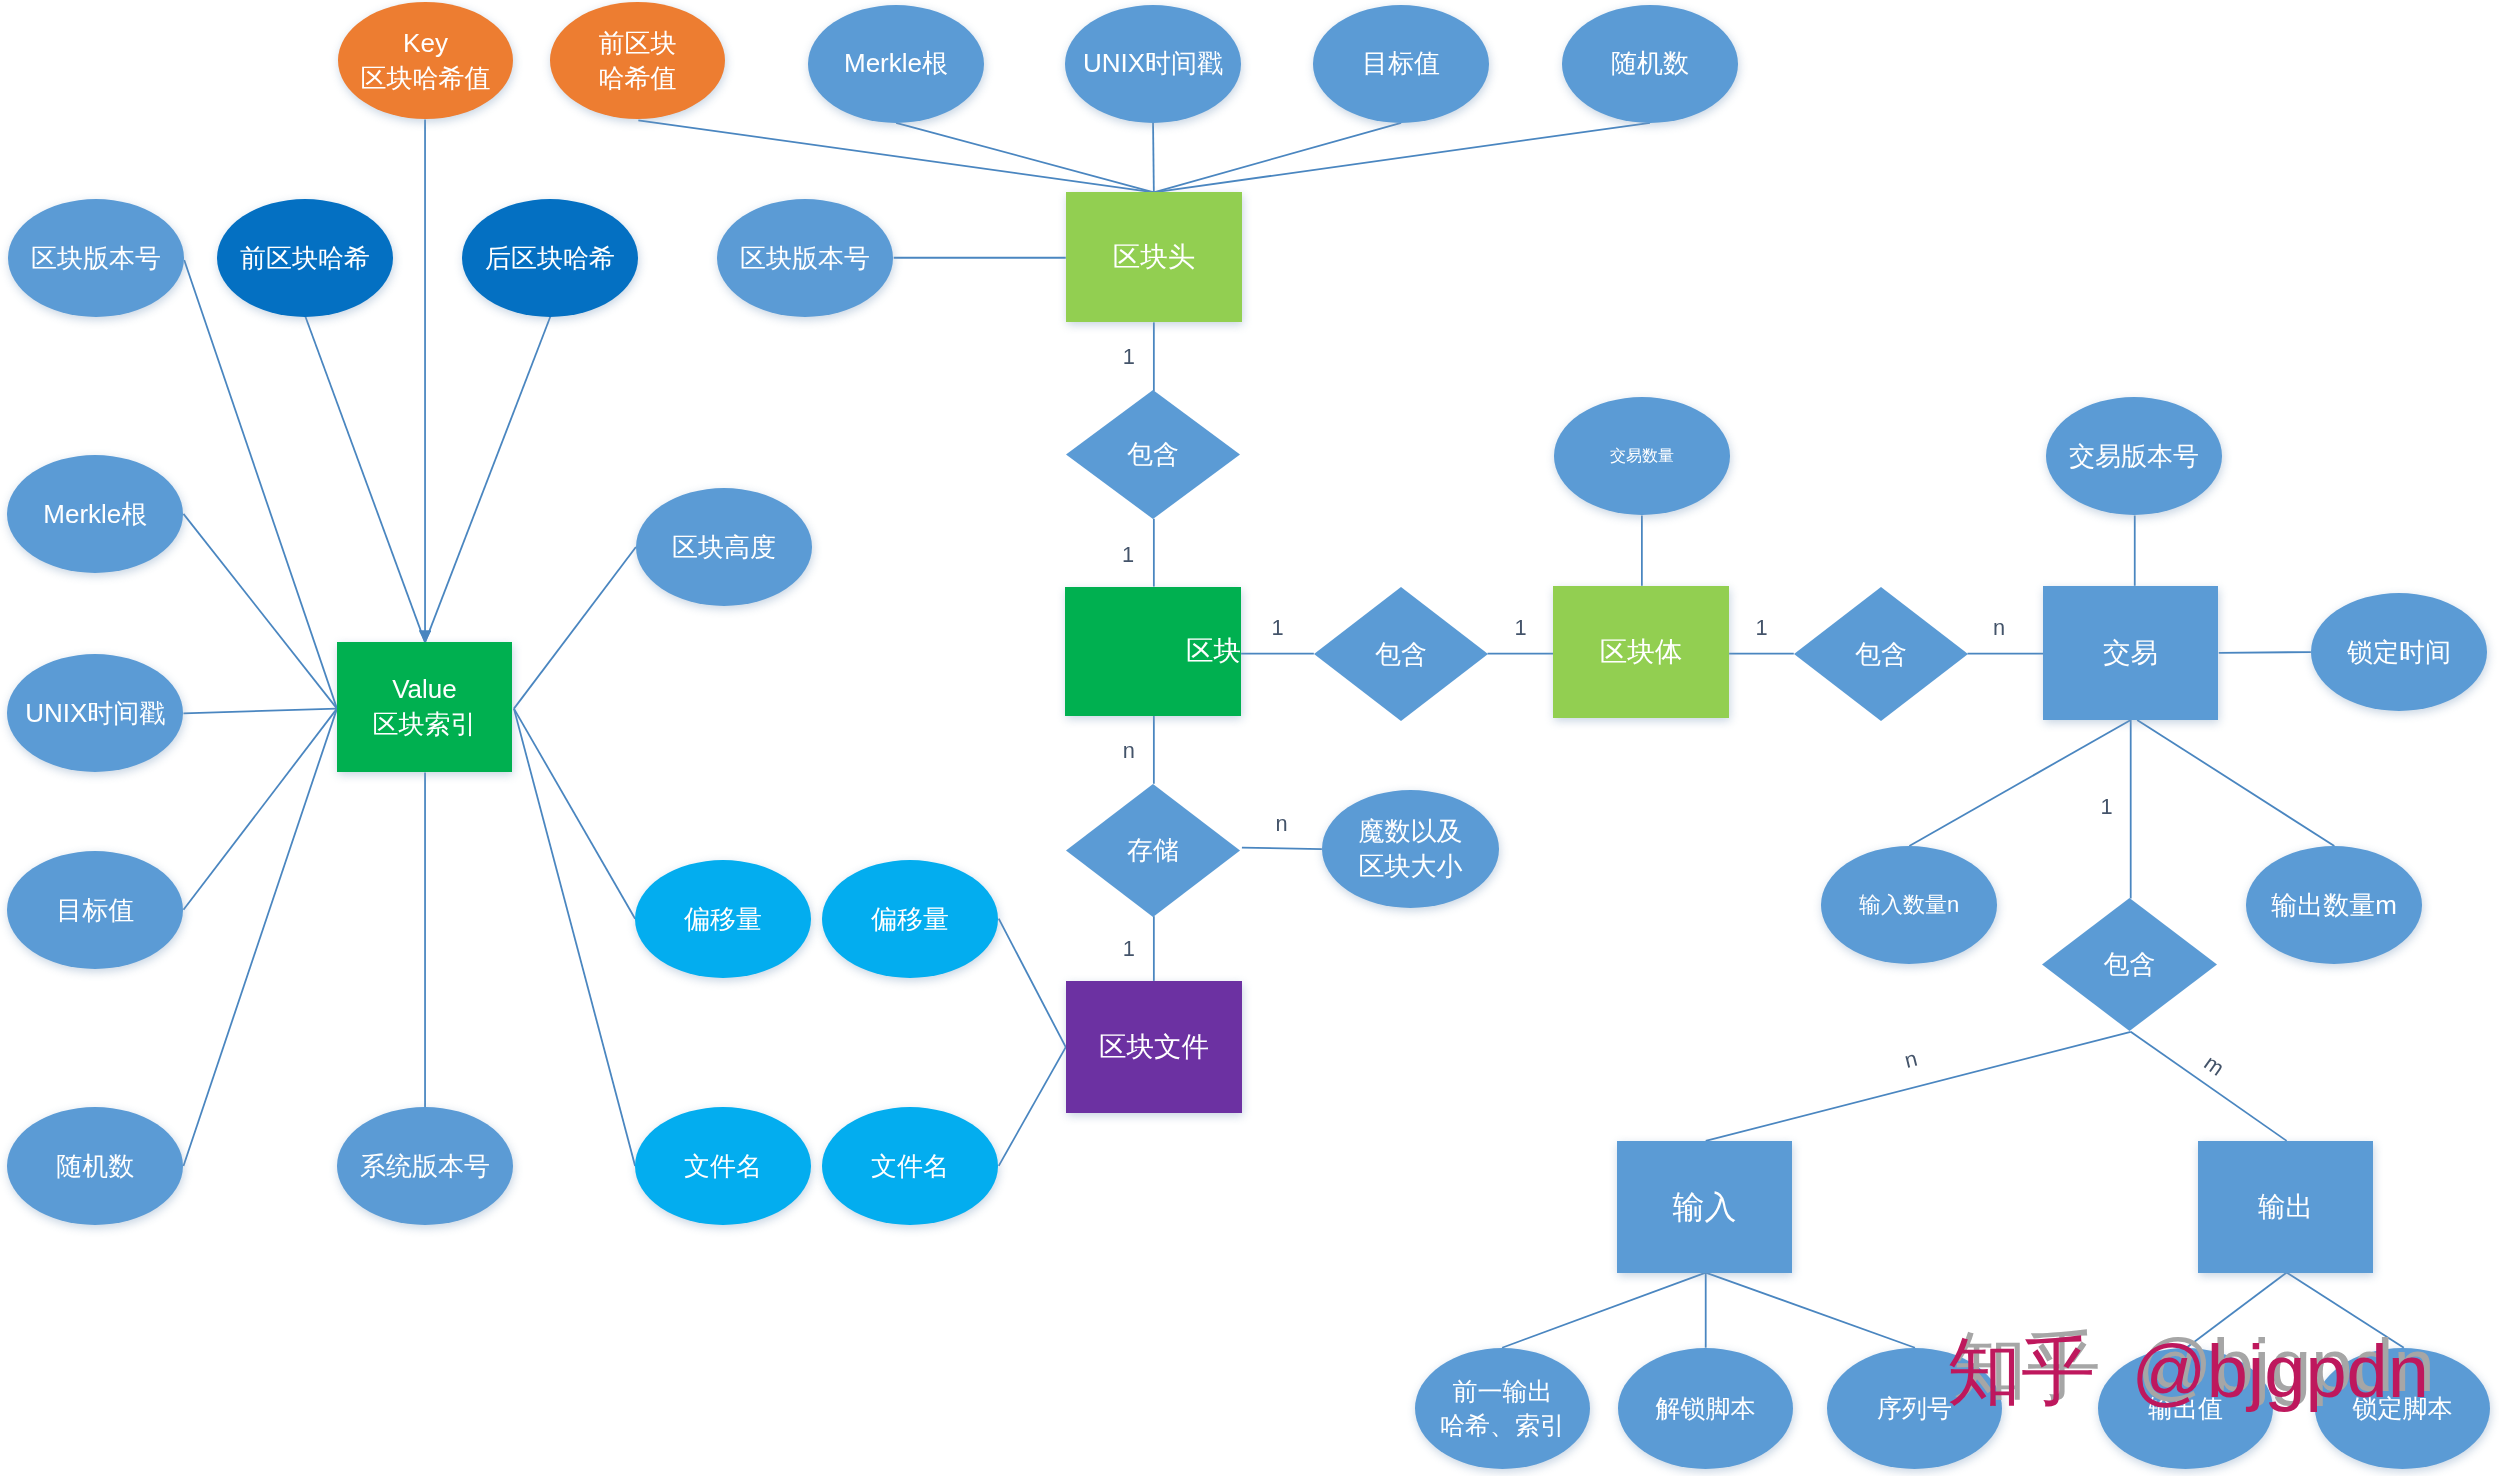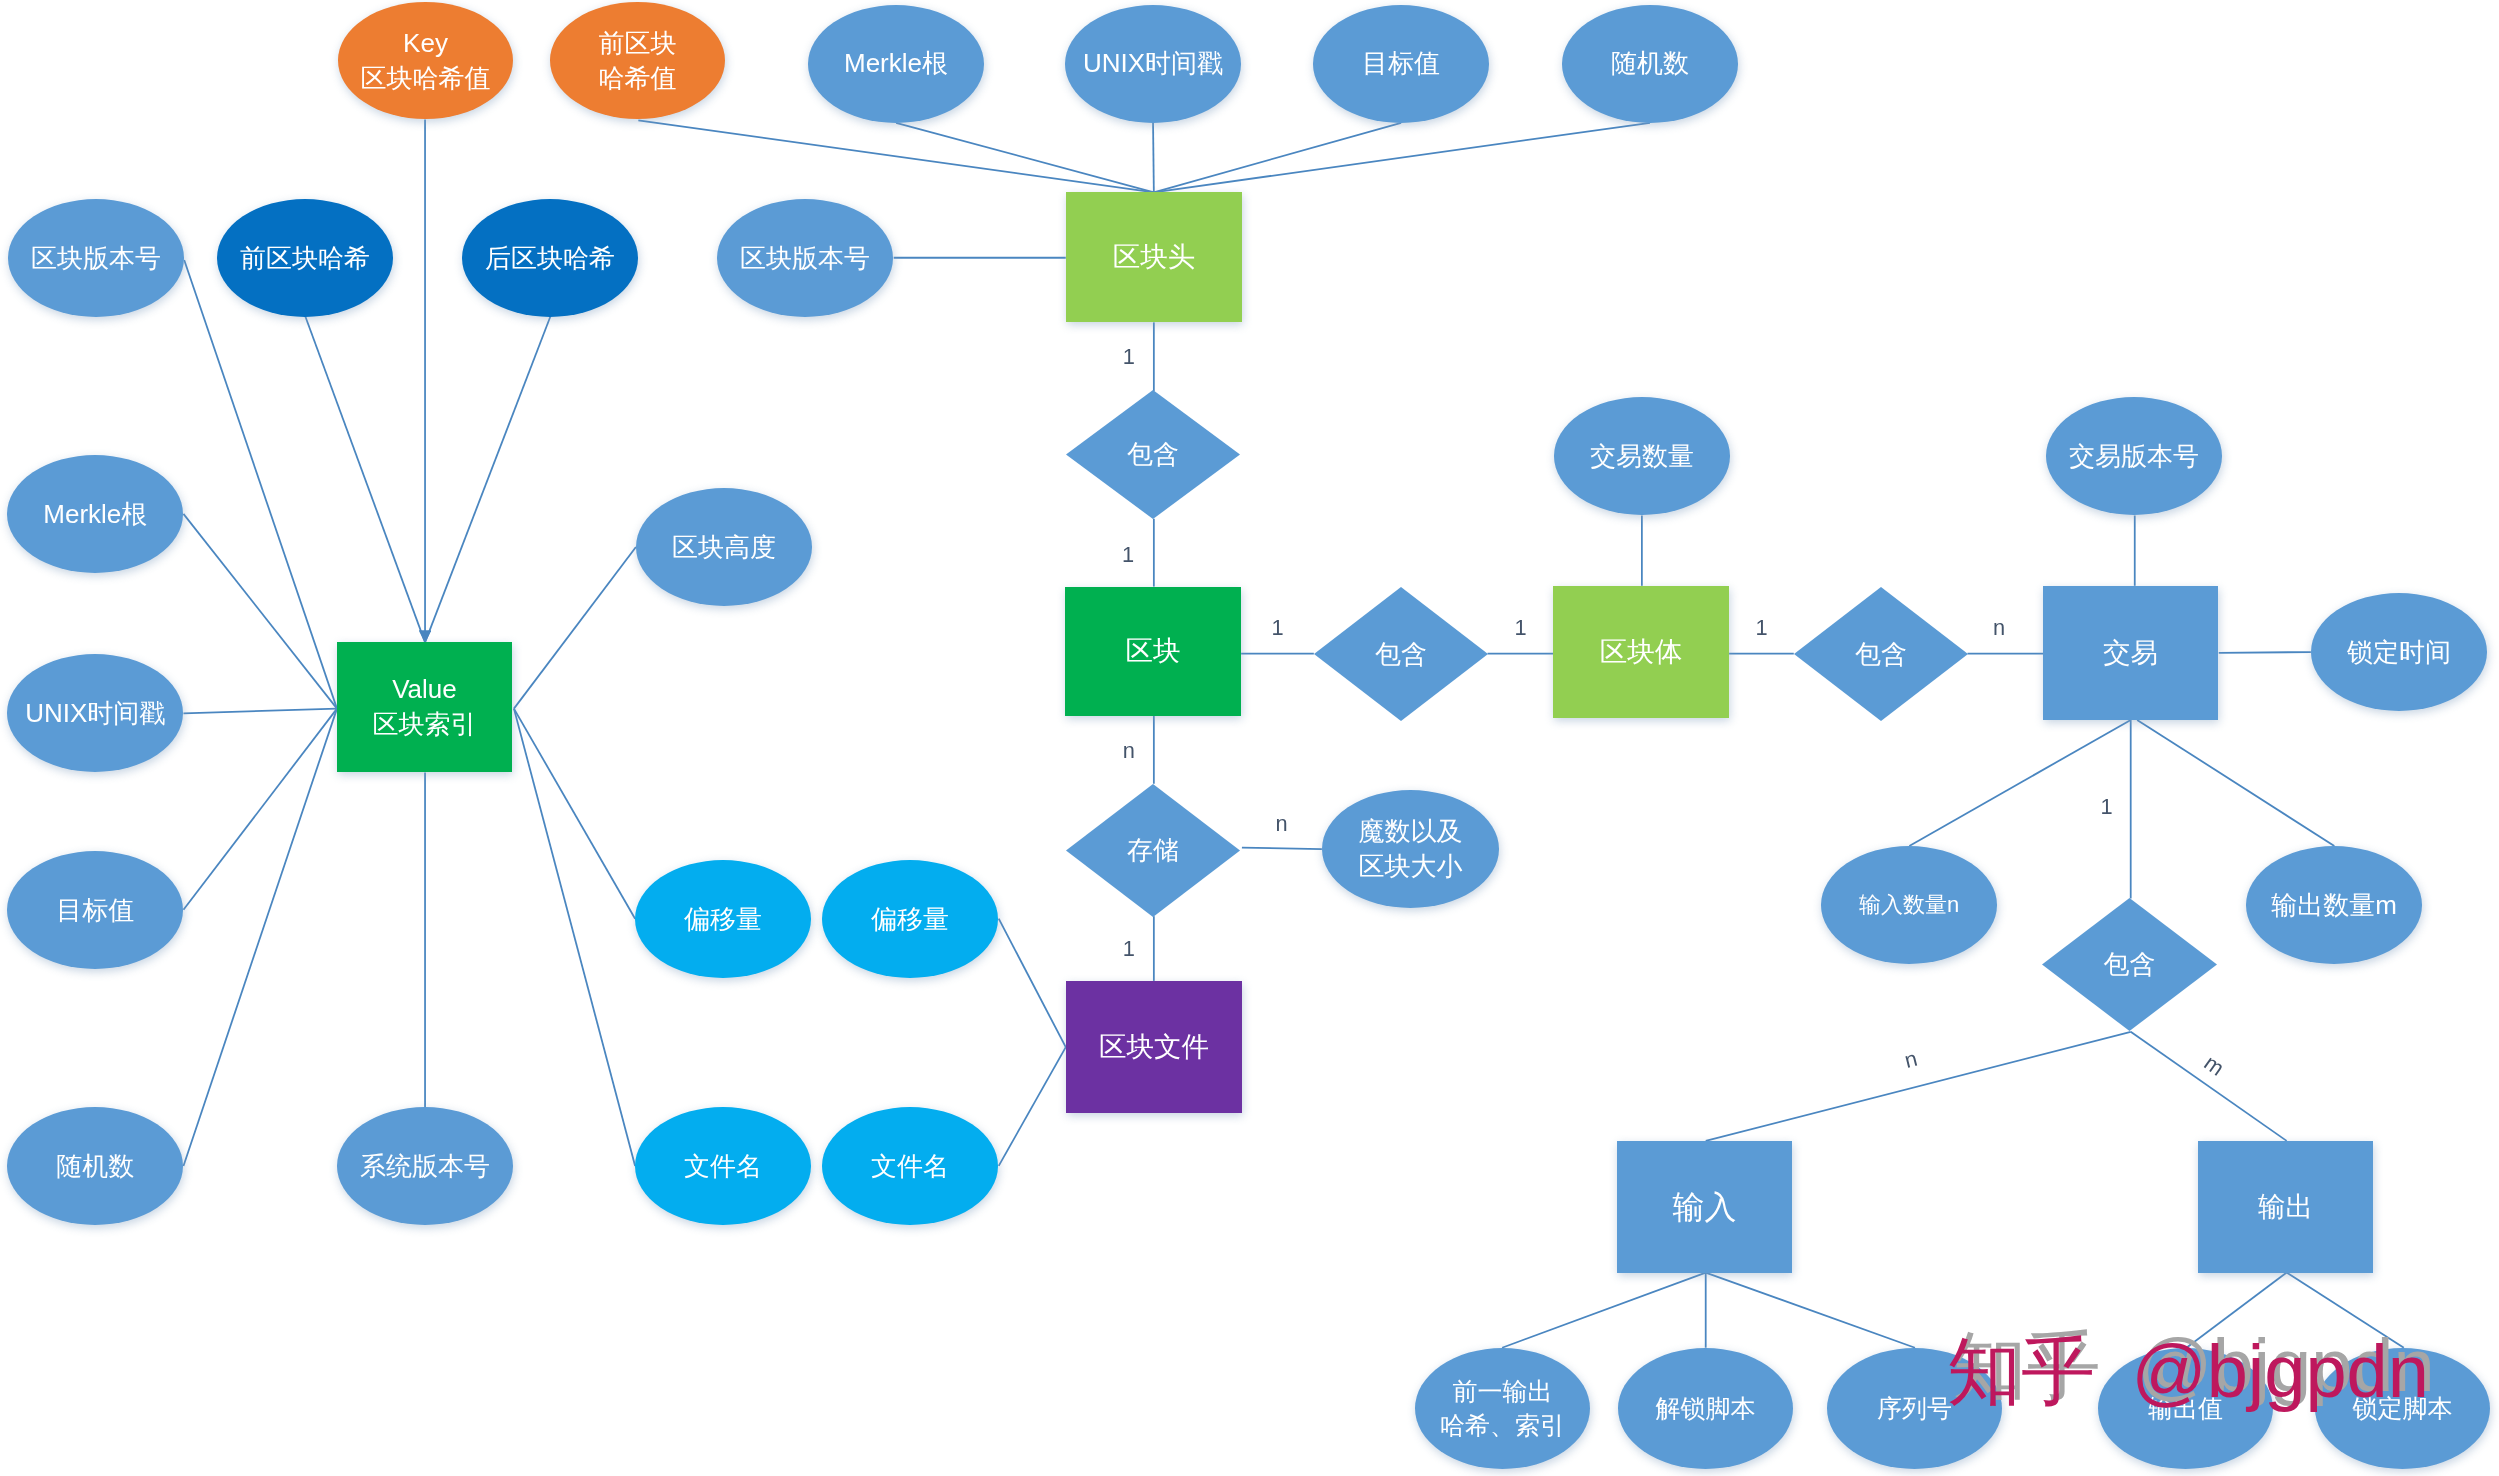--- a/index.html
+++ b/index.html
@@ -134,39 +134,39 @@
       </div>
       <div class="node ell" style="left: 635px; top: 1107px; width: 176px; height: 118px; font-size: 26px; background: rgb(3, 173, 239);">
         <span><span>文件名</span></span>
       </div>
       <div class="node ell" style="left: 822px; top: 1107px; width: 176px; height: 118px; font-size: 26px; background: rgb(3, 173, 239);">
         <span><span>文件名</span></span>
       </div>
       <div class="node dia" style="left: 1066px; top: 390px; width: 174px; height: 129px; font-size: 26px; background: rgb(91, 155, 213); clip-path: polygon(50% 0px, 100% 50%, 50% 100%, 0px 50%);">
         <span><span>包含</span></span>
       </div>
-      <div class="node rct" style="left: 1065px; top: 587px; width: 176px; height: 129px; font-size: 27.5px; background: rgb(0, 176, 80);">
+      <div class="node rct" style="left: 1065px; top: 587px; width: 176px; height: 129px; font-size: 27.5px; background: rgb(0, 176, 80); justify-content: flex-end;">
         <span><span>区块</span></span>
       </div>
       <div class="node dia" style="left: 1066px; top: 784px; width: 174px; height: 133px; font-size: 26px; background: rgb(91, 155, 213); clip-path: polygon(50% 0px, 100% 50%, 50% 100%, 0px 50%);">
         <span><span>存储</span></span>
       </div>
       <div class="node rct" style="left: 1066px; top: 981px; width: 176px; height: 132px; font-size: 27.5px; background: rgb(108, 49, 162);">
         <span><span>区块文件</span></span>
       </div>
       <div class="node ell" style="left: 1322px; top: 790px; width: 177px; height: 118px; font-size: 26px; background: rgb(91, 155, 213);">
         <span><span>魔数以及</span><br><span>区块大小</span></span>
       </div>
       <div class="node dia" style="left: 1314px; top: 587px; width: 174px; height: 134px; font-size: 26px; background: rgb(91, 155, 213); clip-path: polygon(50% 0px, 100% 50%, 50% 100%, 0px 50%);">
         <span><span>包含</span></span>
       </div>
       <div class="node rct" style="left: 1553px; top: 586px; width: 176px; height: 132px; font-size: 27.5px; background: rgb(146, 207, 81);">
         <span><span>区块体</span></span>
       </div>
-      <div class="node ell" style="left: 1554px; top: 397px; width: 176px; height: 118px; font-size: 26px; background: rgb(91, 155, 213);">
+      <div class="node ell" style="left: 1554px; top: 397px; width: 176px; height: 118px; font-size: 16px; background: rgb(91, 155, 213);">
         <span><span>交易数量</span></span>
       </div>
       <div class="node dia" style="left: 1794px; top: 587px; width: 174px; height: 134px; font-size: 26px; background: rgb(91, 155, 213); clip-path: polygon(50% 0px, 100% 50%, 50% 100%, 0px 50%);">
         <span><span>包含</span></span>
       </div>
       <div class="node rct" style="left: 2043px; top: 586px; width: 175px; height: 134px; font-size: 27.5px; background: rgb(91, 155, 213);">
         <span><span>交易</span></span>
       </div>
       <div class="node ell" style="left: 2046px; top: 397px; width: 176px; height: 118px; font-size: 26px; background: rgb(91, 155, 213); text-align: center;">
         <span><span>交易版本号</span></span>

